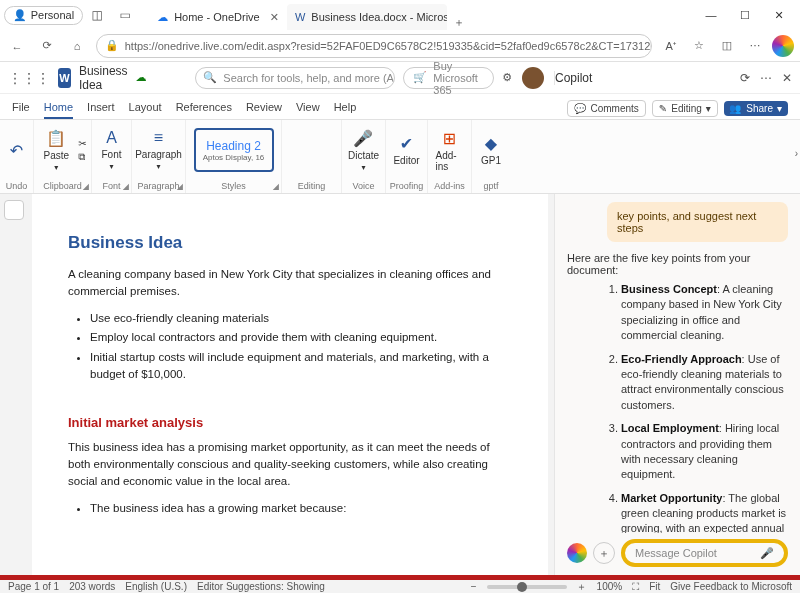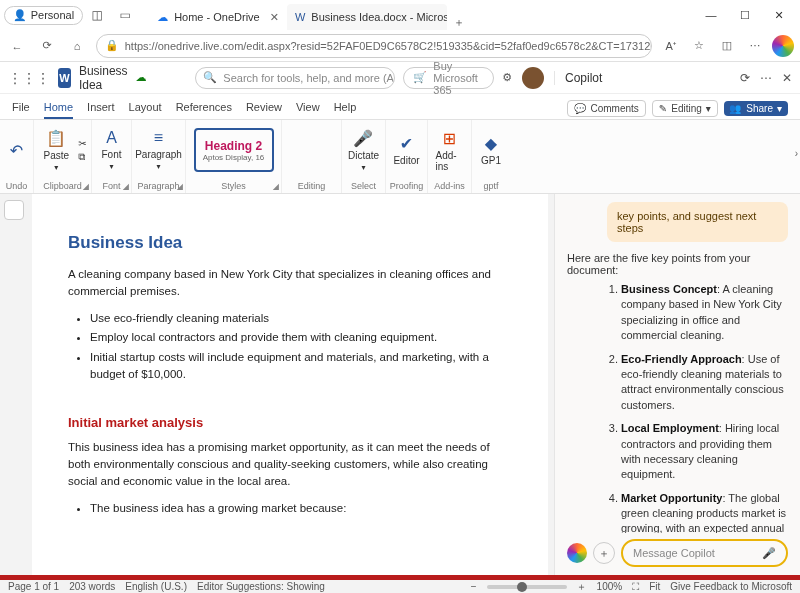--- a/index.html
+++ b/index.html
@@ -27,41 +27,41 @@
   
   .apphdr { height: 32px; background:#fff; display:flex; align-items:center; padding:0 8px; gap:8px; border-bottom:1px solid #eee; }
   .waffle { font-size:14px; color:#555; }
   .word-icon { width:20px; height:20px; background:#2b579a; color:#fff; border-radius:3px; display:flex; align-items:center; justify-content:center; font-size:11px; font-weight:bold;}
   .docname { font-size:12px; color:#333; }
   .saved-icon { color:#107c10; font-size:11px; }
   .search-box { margin-left:40px; flex:0 0 200px; height:22px; border:1px solid #ccc; border-radius:12px; display:flex; align-items:center; padding:0 8px; color:#888; font-size:11px; gap:6px; white-space:nowrap; overflow:hidden;}
   .buy-box { border:1px solid #ccc; border-radius:12px; height:22px; padding:0 10px; display:flex; align-items:center; color:#888; font-size:11px; gap:6px;}
   .hdr-right { margin-left:auto; display:flex; align-items:center; gap:10px; }
   .avatar { width:22px; height:22px; border-radius:50%; background:#7a5230; }
-  .copilot-hdr { display:flex; align-items:center; gap:4px; font-size:12px; color:#333; padding-left:10px; border-left:1px solid #e5e5e5; width:238px;}
+  .copilot-hdr { display:flex; align-items:center; gap:4px; font-size:12px; color:#333; border-left:1px solid #e5e5e5; width:238px;}
   .copilot-hdr .sp { margin-left:auto; display:flex; gap:10px; color:#555;}
 
   
   .ribbon-tabs { height: 26px; background:#fff; display:flex; align-items:flex-end; padding:0 12px; gap:14px; font-size:11px; color:#444; border-bottom:1px solid #e1e1e1; }
   .ribbon-tab { padding-bottom:4px; border-bottom:2px solid transparent; cursor:default;}
   .ribbon-tab.active { color:#2b579a; border-bottom-color:#2b579a; font-weight:400;}
   .ribbon-right { margin-left:auto; display:flex; gap:6px; align-items:center; padding-bottom:2px;}
   .pill { display:flex; align-items:center; gap:4px; border:1px solid #ccc; border-radius:4px; padding:2px 6px; font-size:10px; color:#444;}
   .share-btn { background:#2b579a; color:#fff; border:none;}
 
   
   .ribbon-body { height: 74px; background:#fcfcfc; display:flex; border-bottom:1px solid #e1e1e1; position:relative; }
   .rgroup { display:flex; flex-direction:column; align-items:center; padding:2px 6px 0; height:100%; border-right:1px solid #eee; position:relative;}
   .rgroup-title { position:absolute; bottom:2px; font-size:9px; color:#777; width:100%; text-align:center;}
   .rgroup-body { display:flex; gap:4px; align-items:center; height:56px;}
   .big-btn { display:flex; flex-direction:column; align-items:center; gap:2px; padding:2px 4px; font-size:10px; color:#333; min-width:36px;}
   .big-btn .ico { font-size:16px; color:#2b579a;}
   .small-stack { display:flex; flex-direction:column; gap:2px; font-size:10px; color:#333;}
   .style-box { width:80px; height:44px; border:2px solid #2b579a; border-radius:4px; display:flex; flex-direction:column; align-items:center; justify-content:center; font-size:10px;}
-  .style-box .h2 { font-size:12px; font-weight:700; color:#be185d;}
+  .style-box .h2 { font-size:12px; font-weight:400; color:#3b82f6;}
   .style-box .meta { font-size:8px; color:#666;}
   .corner-arrow { position:absolute; right:2px; bottom:2px; font-size:8px; color:#888;}
   .scroll-arrow { position:absolute; right:2px; top:28px; font-size:10px; color:#666;}
 
   
   .main { display:flex; height: calc(593px - 30px - 32px - 32px - 26px - 74px - 18px); }
   .doc-wrap { flex:1; display:flex; background:#f3f3f3; overflow:hidden;}
   .doc-gutter { width:32px; padding:6px 4px;}
   .doc-gutter-box { width:20px; height:20px; background:#fff; border:1px solid #ccc; border-radius:4px;}
   .doc { flex:1; background:#fff; margin:0 6px 0 0; padding: 36px 36px 0 36px; overflow:hidden; color:#222; font-size:11.5px; line-height:1.5;}
@@ -76,21 +76,21 @@
   .copilot-panel { width:246px; background:#faf9f8; padding:8px 12px 0; display:flex; flex-direction:column; font-size:11px; color:#333; border-left:1px solid #e5e5e5;}
   .suggest-bubble { background:#fdebd2; border-radius:8px; padding:8px 10px; font-size:11px; color:#5a3b00; margin:0 0 10px 40px;}
   .cp-body { flex:1; overflow:hidden;}
   .cp-body p { margin-bottom:6px;}
   .cp-list { padding-left:18px;}
   .cp-list li { margin-bottom:8px; line-height:1.4;margin-left:36px;}
   .cp-list li b { color:#111;}
   .cp-input-row { display:flex; align-items:center; gap:6px; padding:6px 0 8px;}
   .cp-logo { width:20px; height:20px; border-radius:50%; background:conic-gradient(#ff6b35,#ffc107,#4caf50,#2196f3,#9c27b0,#ff6b35);}
   .cp-plus { width:22px; height:22px; border:1px solid #ccc; border-radius:50%; display:flex; align-items:center; justify-content:center; color:#555;}
-  .cp-input { flex:1; height:28px; border:2px solid #eab308; border-radius:14px; padding:0 10px; font-size:11px; color:#888; display:flex; align-items:center; justify-content:space-between;}
+  .cp-input { flex:1; height:28px; border:4px solid #eab308; border-radius:14px; padding:0 10px; font-size:11px; color:#888; display:flex; align-items:center; justify-content:space-between;}
   .cp-mic { color:#666;}
 
   
   .status { height:18px; background:#f3f3f3; border-top:5px solid #b91c1c; display:flex; align-items:center; padding:0 8px; font-size:10px; color:#555; gap:10px;}
   .status .sp { flex:1;}
   .slider { width:80px; height:4px; background:#ccc; border-radius:2px; position:relative;}
   .slider::after{content:''; position:absolute; left:30px; top:-3px; width:10px; height:10px; background:#666; border-radius:50%;}
 </style>
 </head>
 <body>
@@ -242,21 +242,21 @@
     <div class="rgroup-title">Editing</div>
   </div>
   <div class="rgroup" style="width:44px">
     <div class="rgroup-body">
         <div class="big-btn">
           <span class="ico">🎤</span>
           <span>Dictate</span>
           <span style="font-size:8px">▾</span>
         </div>
       </div>
-    <div class="rgroup-title">Select</div>
+    <div class="rgroup-title">Voice</div>
   </div>
   <div class="rgroup" style="width:42px">
     <div class="rgroup-body">
         <div class="big-btn">
           <span class="ico">✔</span>
           <span>Editor</span>
         </div>
       </div>
     <div class="rgroup-title">Proofing</div>
   </div>

